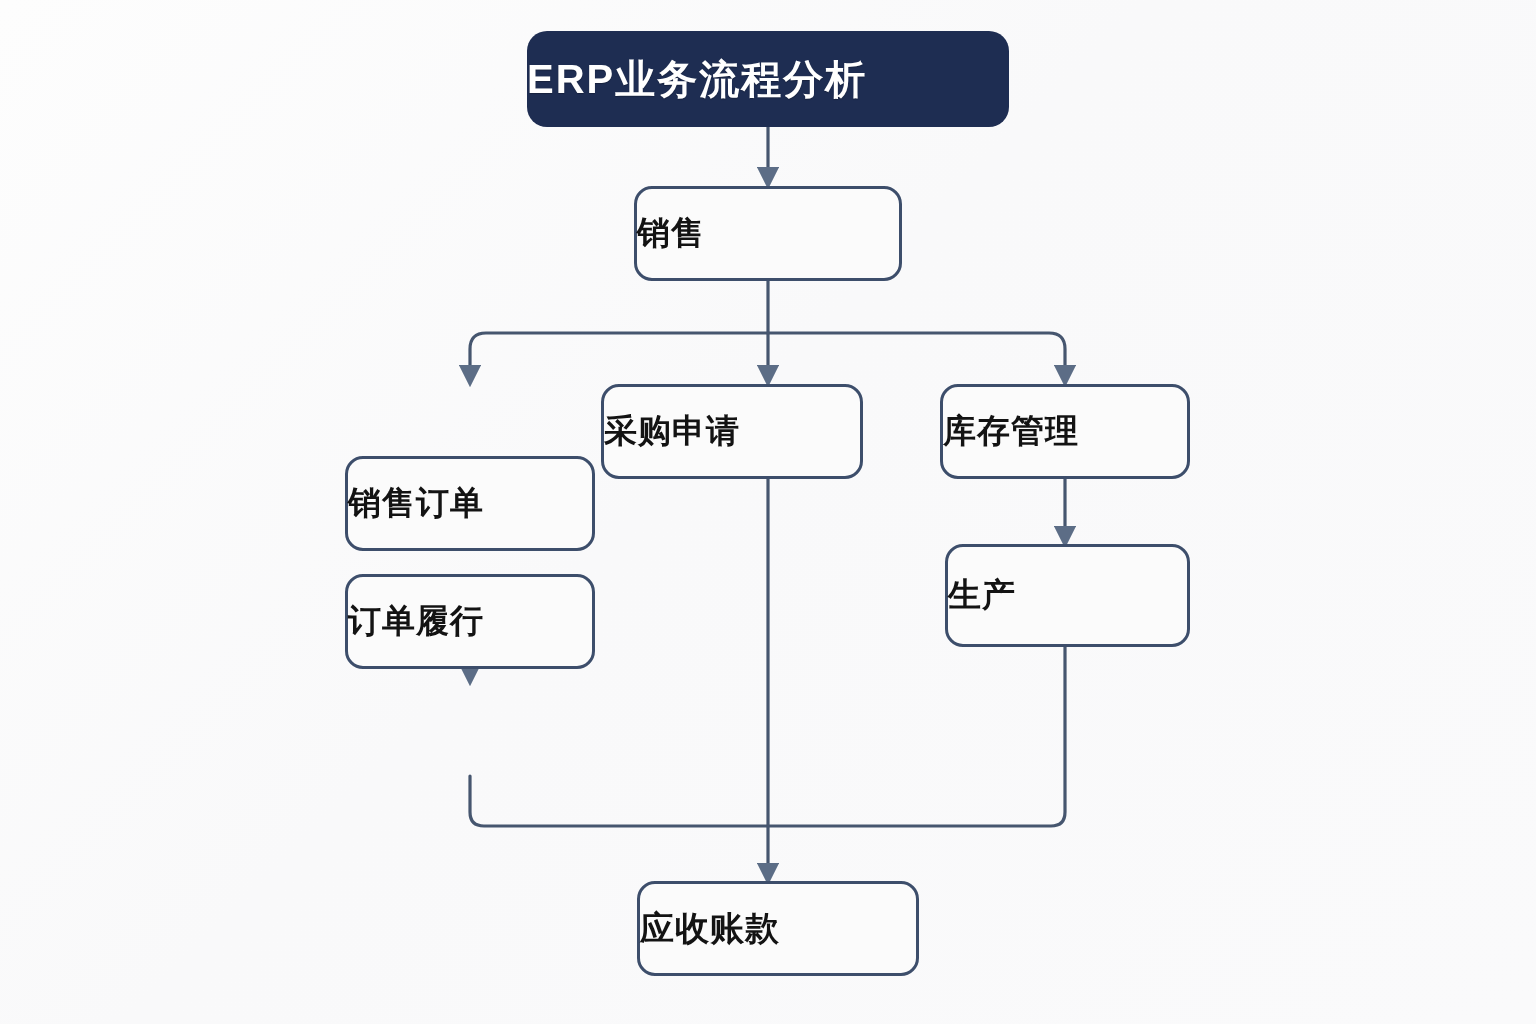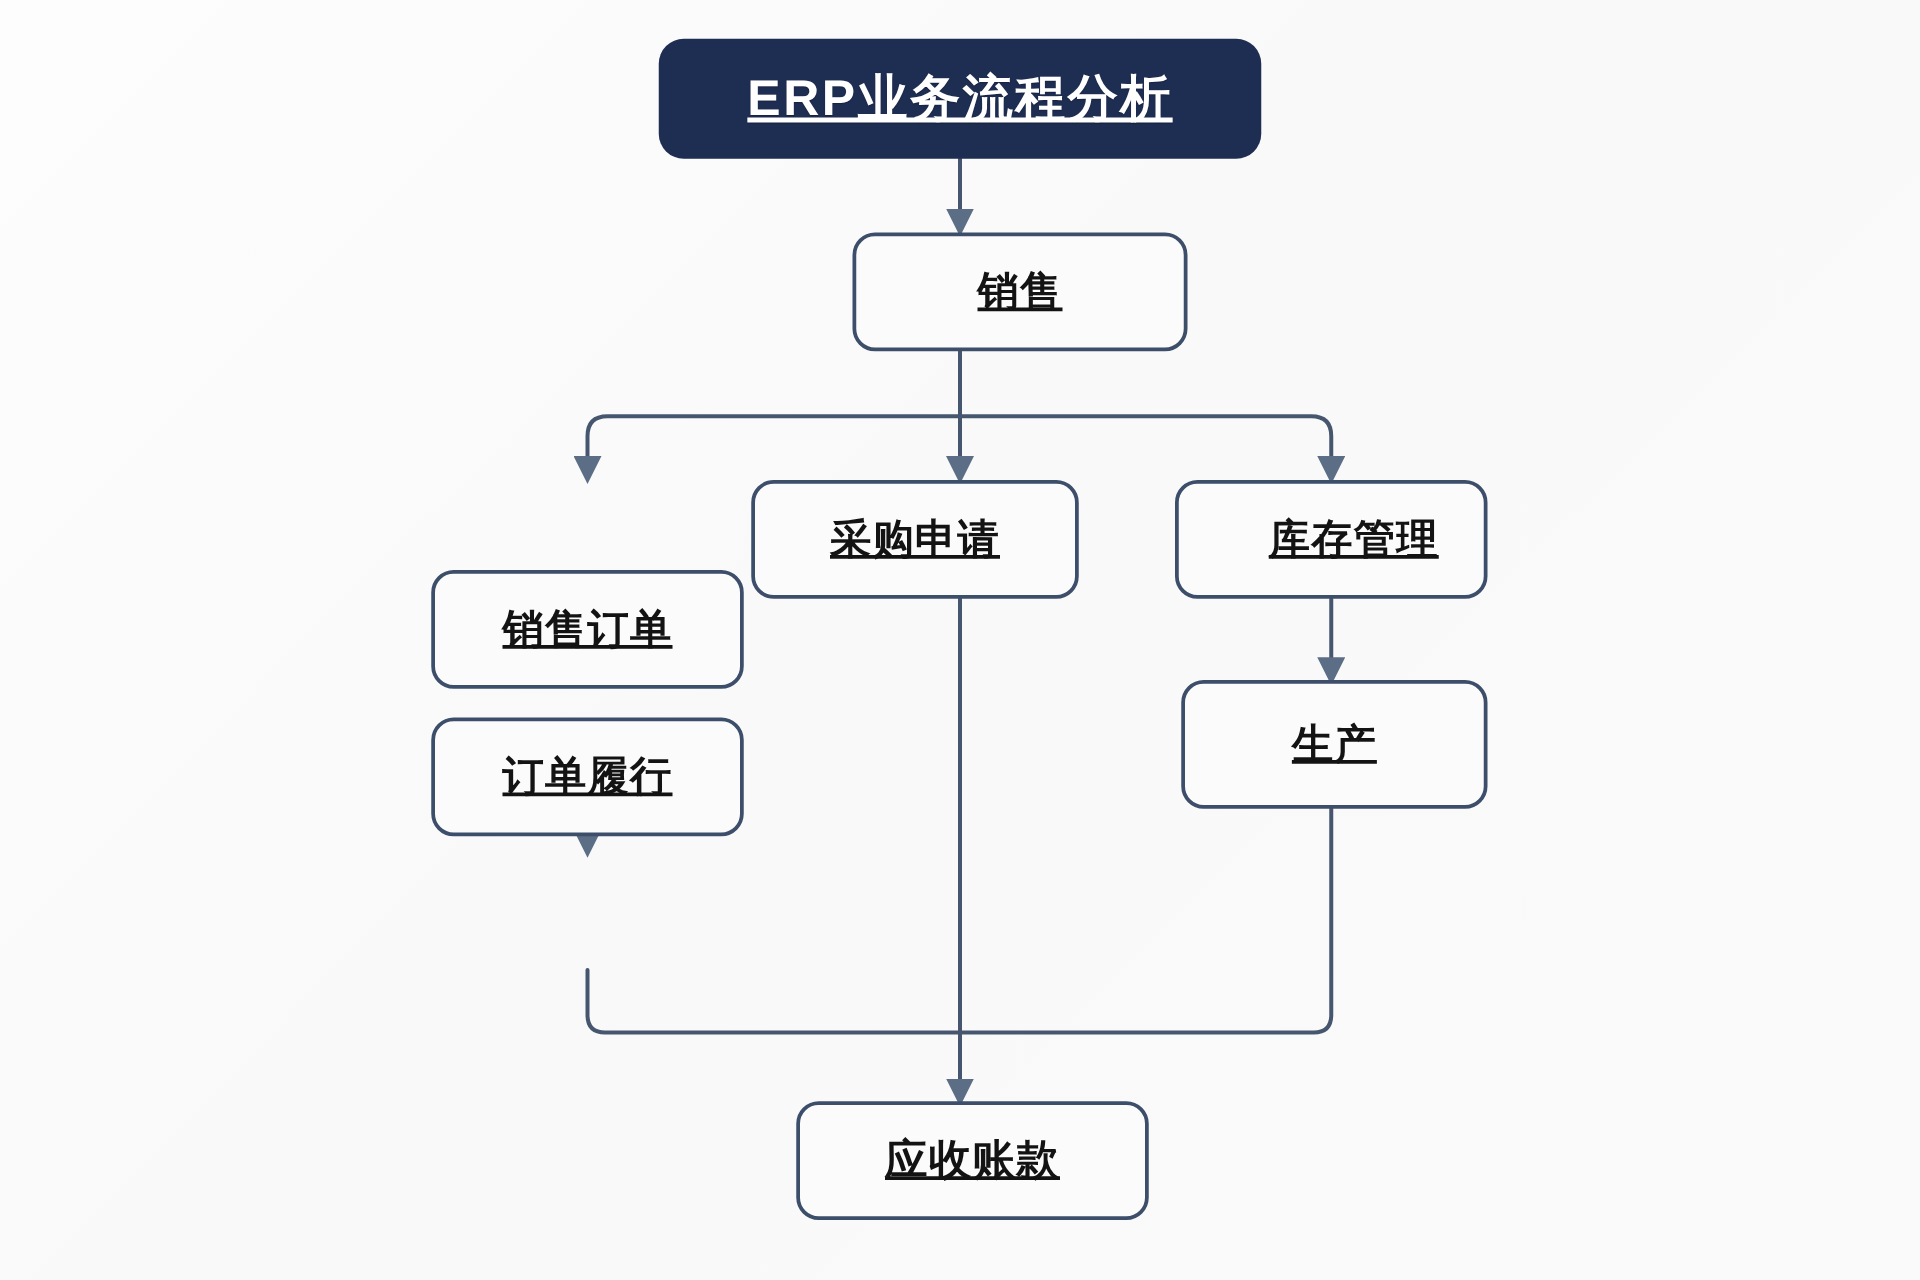--- a/index.html
+++ b/index.html
@@ -26,41 +26,40 @@
     top: 0;
     width: 1536px;
     height: 1024px;
     pointer-events: none;
   }
   .node {
     position: absolute;
     box-sizing: border-box;
     display: flex;
     align-items: center;
-    justify-content: center;
+    justify-content: flex-start;
     border-radius: 18px;
     background: #fbfbfb;
     border: 3px solid #3d4e6b;
     color: #131313;
     font-weight: bold;
     letter-spacing: 1px;
     text-align: center;
     line-height: 1.1;
-    text-decoration: underline;
   }
   .node-title {
     border: none;
     background: #1e2d52;
     color: #ffffff;
     border-radius: 20px;
     letter-spacing: 2px;
     font-size: 40px;
     text-shadow: 0 1px 1px rgba(0,0,0,0.25);
   }
-  .node-lvl1 { font-size: 33px; margin-left: 48px; }
+  .node-lvl1 { font-size: 33px; }
   .node-lvl2 { font-size: 33px; }
   .node-lvl3 { font-size: 33px; }
   .node-end  { font-size: 34px; }
 </style>
 </head>
 <body>
 
 <div id="canvas">
 
   <svg id="edges" viewBox="0 0 1536 1024" xmlns="http://www.w3.org/2000/svg">
@@ -102,21 +101,21 @@
   </div>
 
   <div class="node node-lvl2" style="left:345px; top:408px; width:250px; height:95px;margin-top:48px;">
     <span>销售订单</span>
   </div>
 
   <div class="node node-lvl2" style="left:601px; top:384px; width:262px; height:95px;">
     <span>采购申请</span>
   </div>
 
-  <div class="node node-lvl2" style="left:940px; top:384px; width:250px; height:95px;padding-left:36px;">
+  <div class="node node-lvl2" style="left:940px; top:384px; width:250px; height:95px;">
     <span>库存管理</span>
   </div>
 
   <div class="node node-lvl3" style="left:345px; top:534px; width:250px; height:95px;margin-top:40px;">
     <span>订单履行</span>
   </div>
 
   <div class="node node-lvl3" style="left:945px; top:544px; width:245px; height:103px;">
     <span>生产</span>
   </div>

